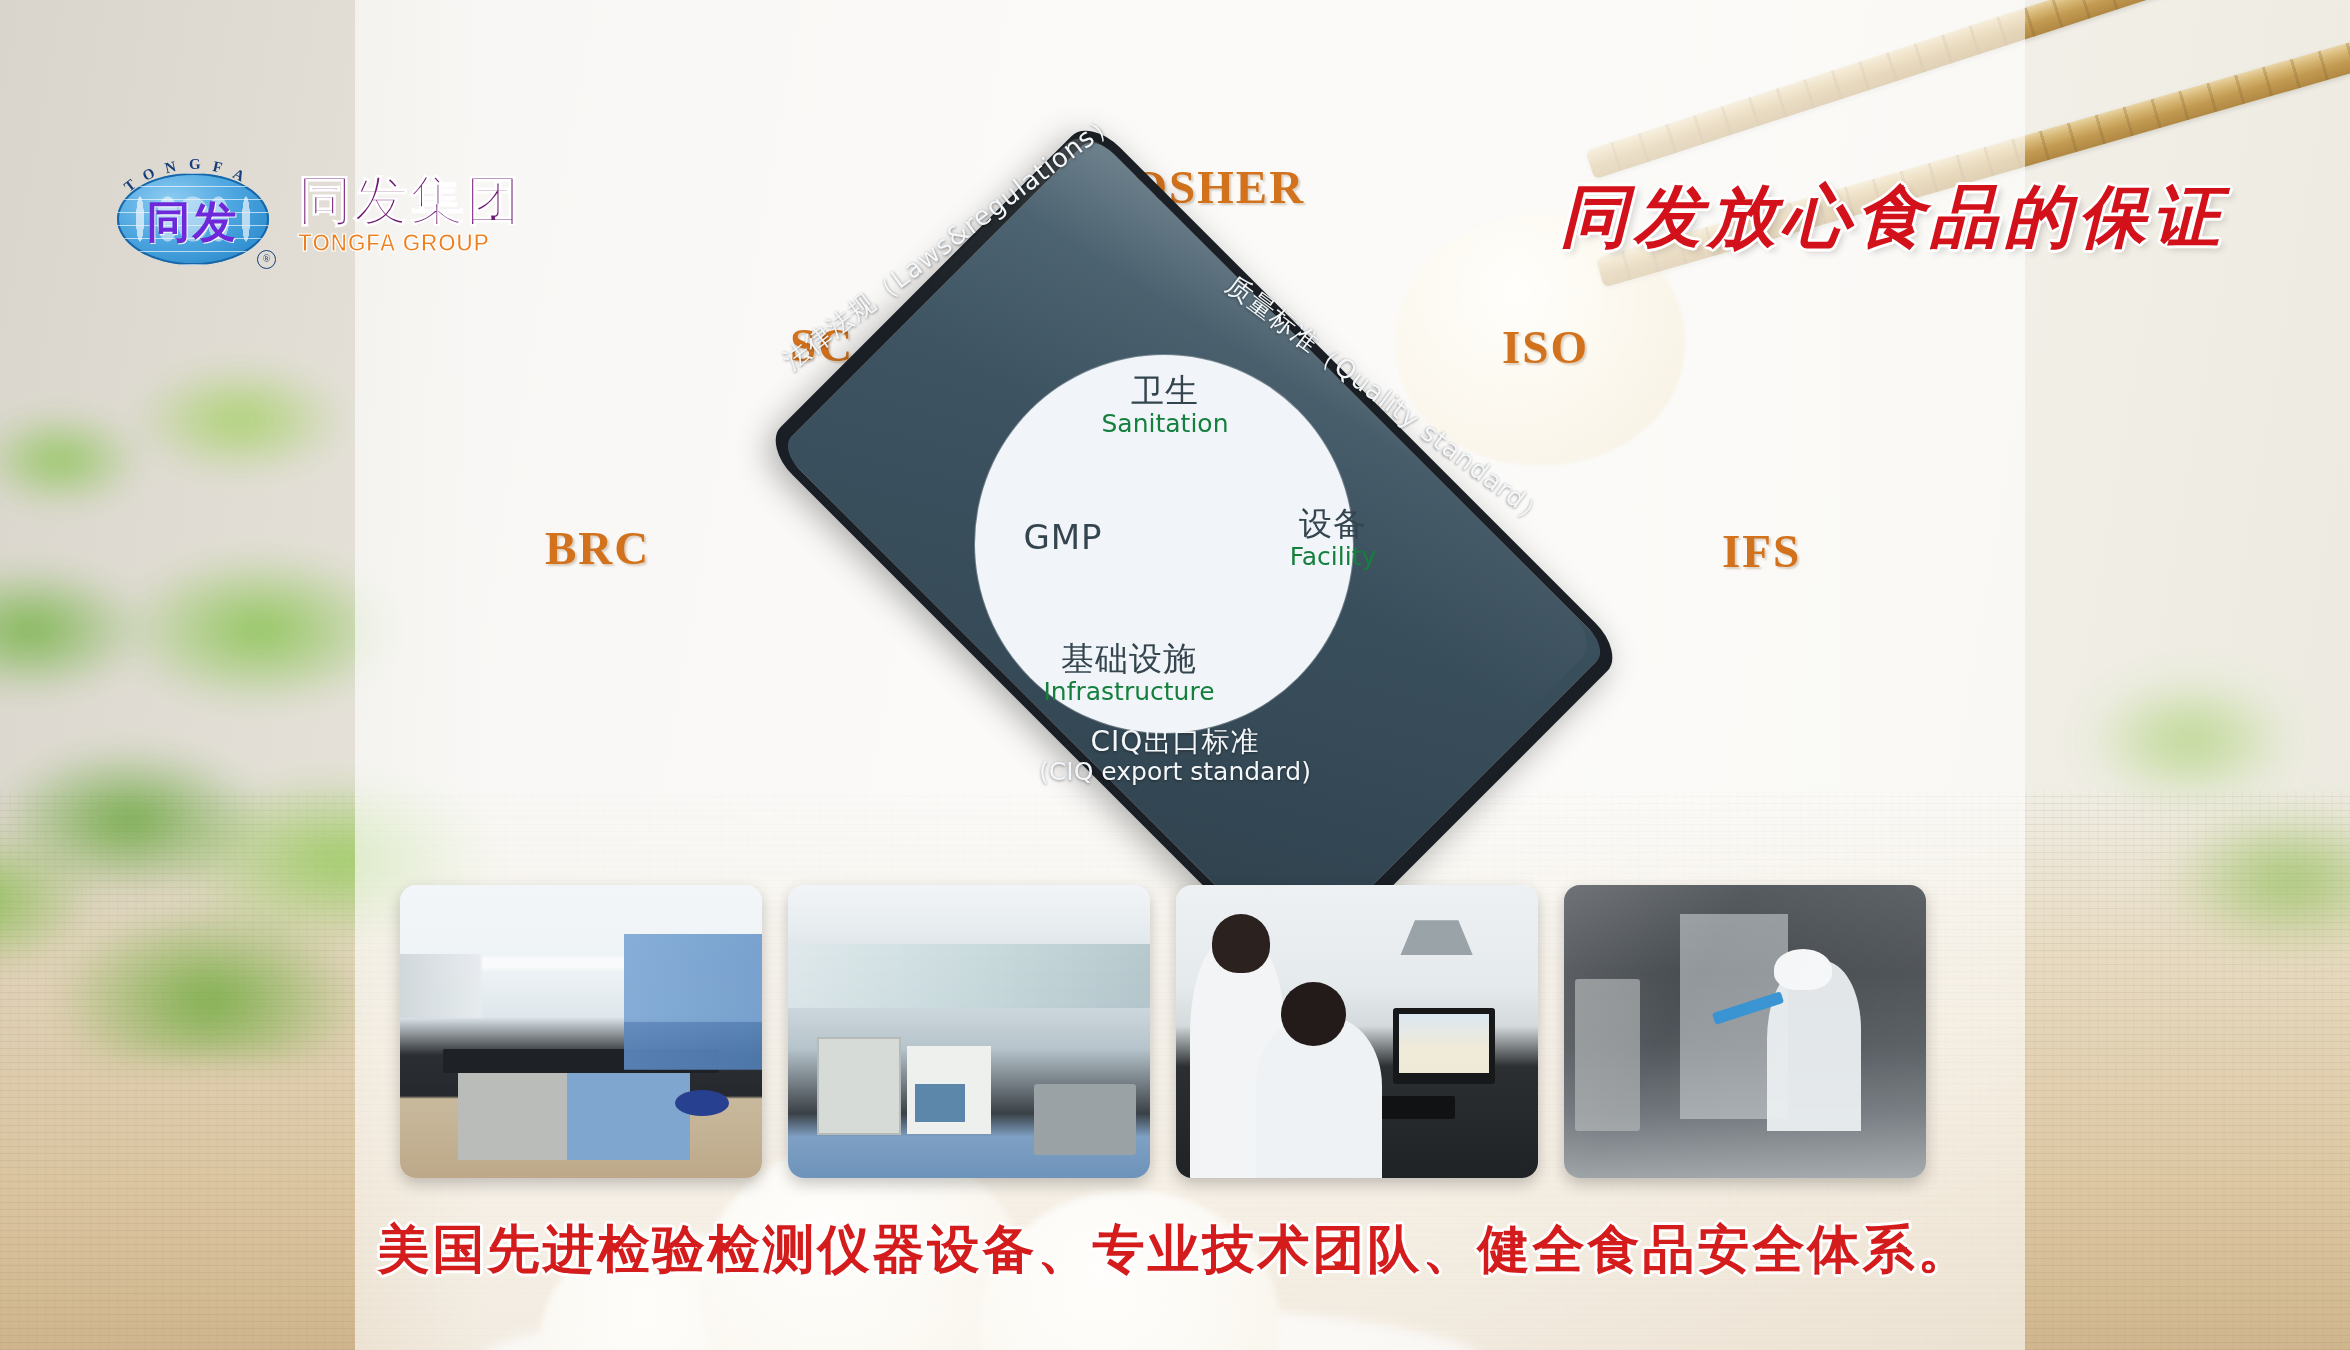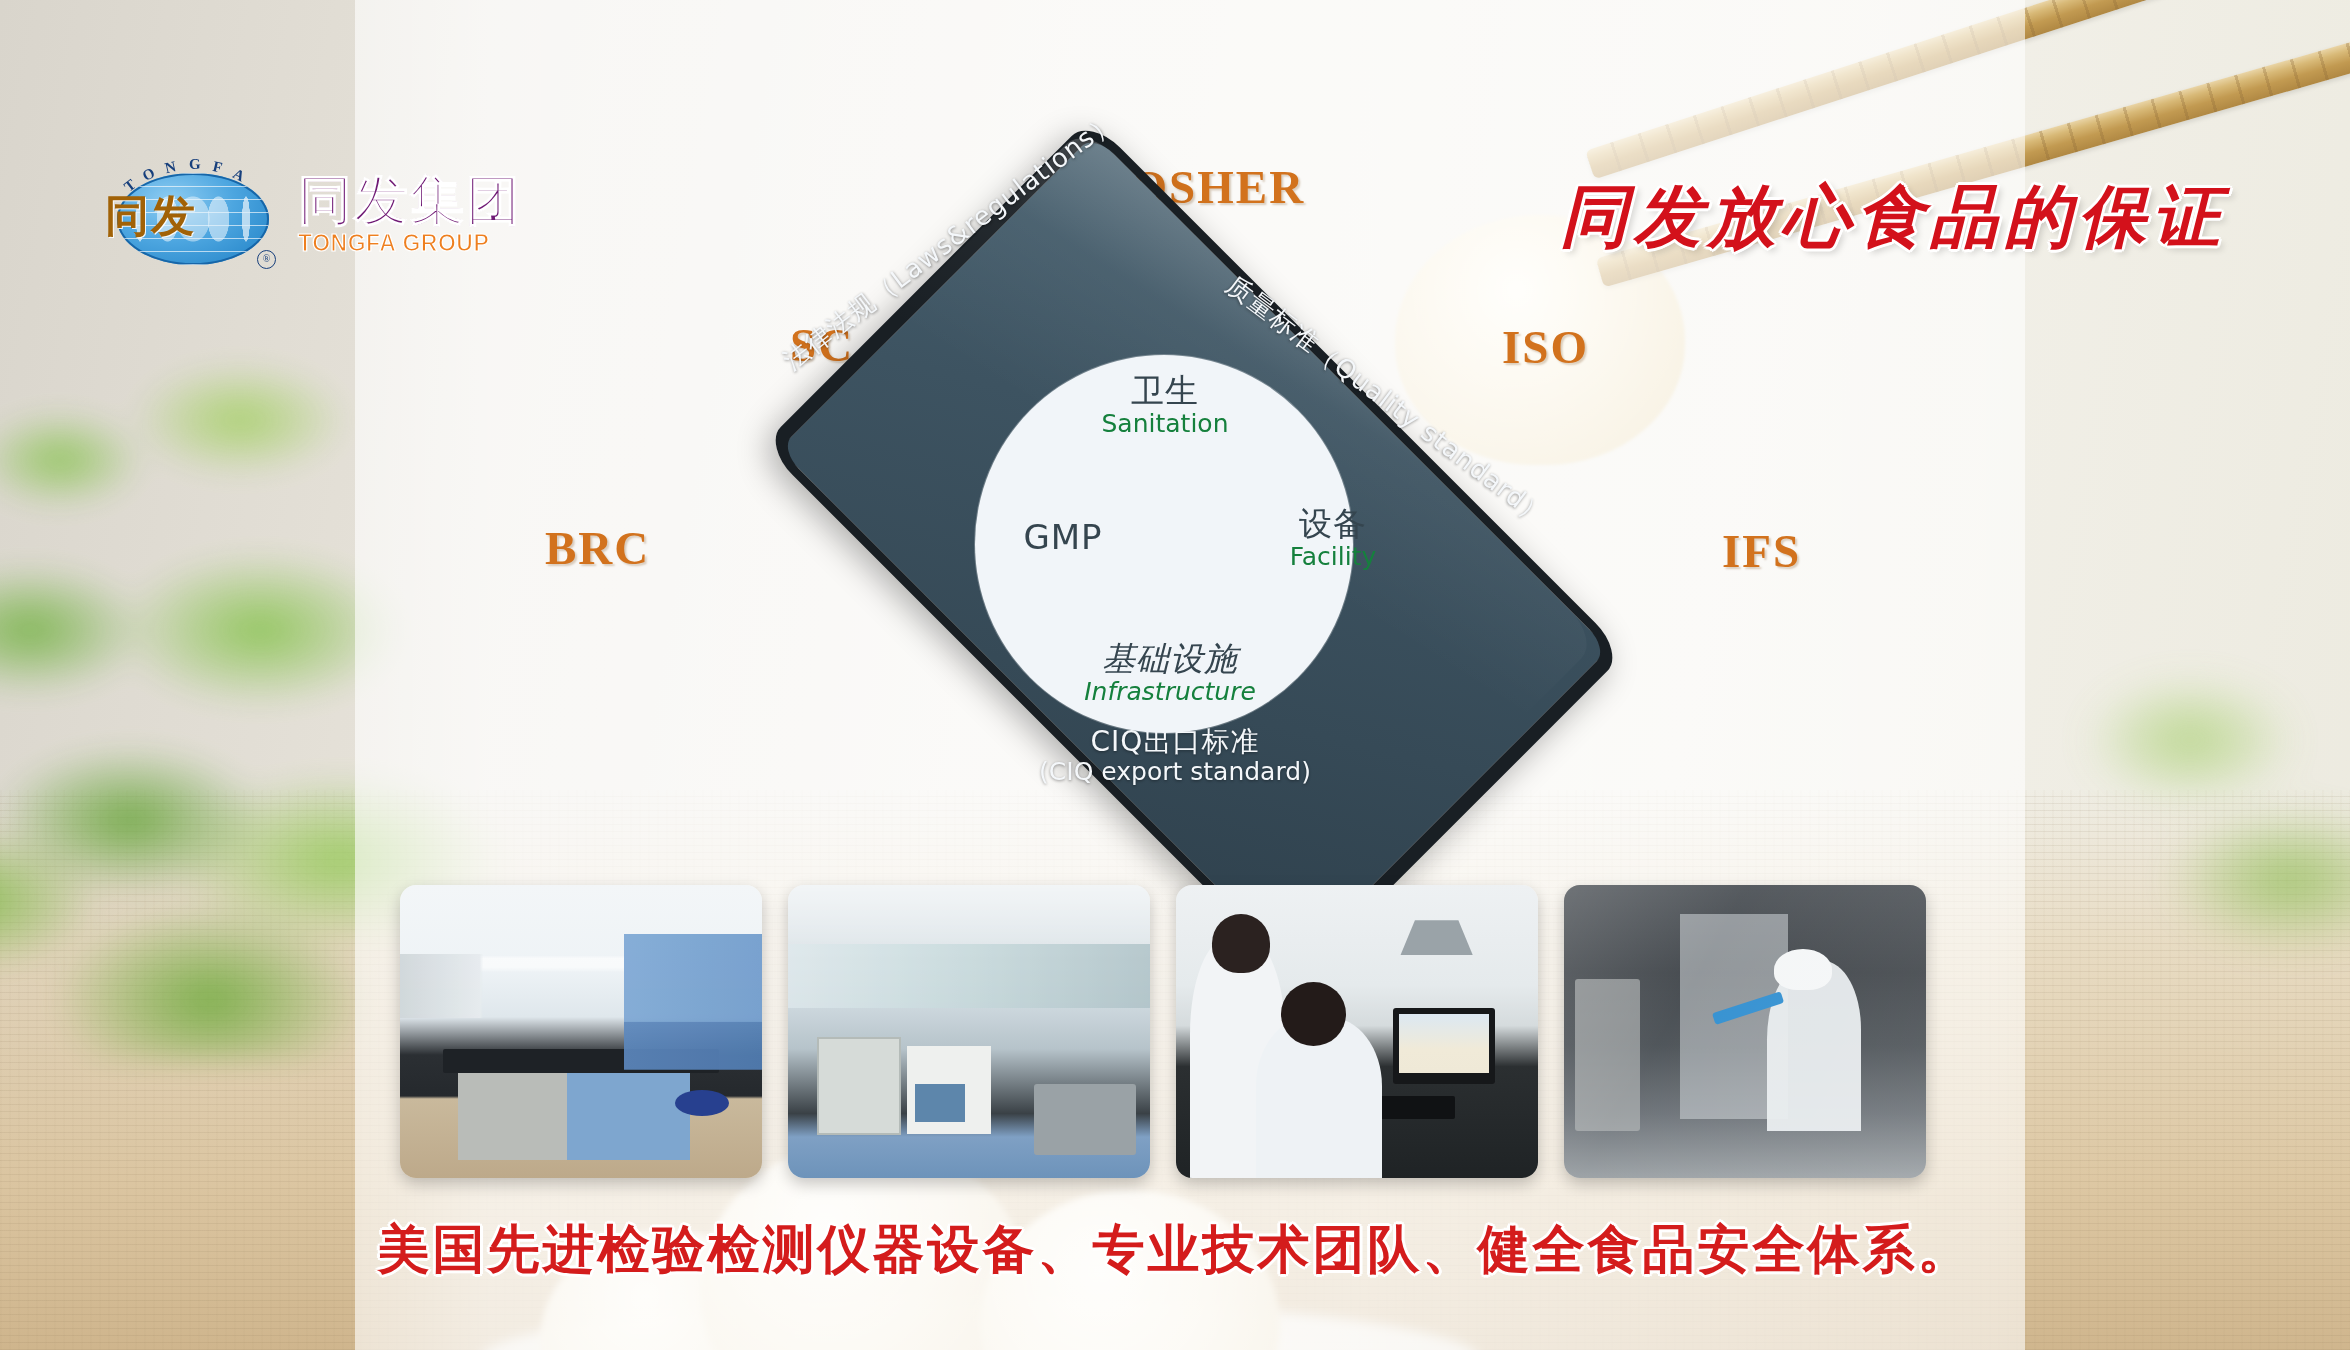--- a/index.html
+++ b/index.html
@@ -101,22 +101,22 @@
   .globe-grid:after{
     content:"";position:absolute;left:-20%;top:-20%;width:140%;height:140%;
     background:
       radial-gradient(ellipse 8px 46px at 25% 50%,rgba(255,255,255,.75) 0 48%,rgba(0,0,0,0) 50%),
       radial-gradient(ellipse 22px 46px at 38% 50%,rgba(255,255,255,.6) 0 48%,rgba(0,0,0,0) 50%),
       radial-gradient(ellipse 34px 46px at 50% 50%,rgba(255,255,255,.5) 0 48%,rgba(0,0,0,0) 50%),
       radial-gradient(ellipse 22px 46px at 62% 50%,rgba(255,255,255,.6) 0 48%,rgba(0,0,0,0) 50%),
       radial-gradient(ellipse 8px 46px at 75% 50%,rgba(255,255,255,.75) 0 48%,rgba(0,0,0,0) 50%);
   }
   .globe-cn{
-    position:absolute;left:0;right:0;top:32px;
-    color:#a16207;font-size:44px;font-weight:bold;letter-spacing:2px;
+    position:absolute;left:0;right:0;top:38px;text-align:center;
+    color:#6d28d9;font-size:44px;font-weight:bold;letter-spacing:2px;
     font-family:"DejaVu Sans",sans-serif;
     text-shadow:1px 1px 0 rgba(255,255,255,.9);z-index:3;
   }
   .globe-arc{
     position:absolute;left:0;top:0;width:175px;height:60px;
   }
   .globe-arc span{
     position:absolute;color:#173f7c;font-weight:bold;font-size:15px;
     font-family:"Liberation Serif",serif;letter-spacing:1px;
   }
@@ -205,21 +205,21 @@
     color:#fff;line-height:1.1;
   }
   .circle-orange .haccp{font-size:37px;font-family:"DejaVu Sans",sans-serif;letter-spacing:.5px;}
   .circle-orange .anquan{font-size:29px;font-family:"DejaVu Sans",sans-serif;margin-top:2px;}
 
   .pillar{position:absolute;text-align:center;color:#35454f;line-height:1.15;
     font-family:"DejaVu Sans",sans-serif;}
   .pillar .cn{font-size:33px;letter-spacing:1px;}
   .pillar .en{font-size:25px;color:#15803d;}
   .pillar-top{left:1075px;top:372px;width:180px;}
-  .pillar-bottom{left:1075px;top:640px;width:190px;font-style:italic;}
+  .pillar-bottom{left:1034px;top:640px;width:190px;}
   .pillar-left{left:998px;top:518px;width:130px;}
   .pillar-left .cn{font-size:34px;}
   .pillar-right{left:1268px;top:505px;width:130px;}
 
   
   .photos{position:absolute;left:400px;top:885px;display:flex;gap:26px;}
   .photo{
     width:362px;height:293px;border-radius:16px;overflow:hidden;position:relative;
     box-shadow:0 6px 16px rgba(0,0,0,.22);
   }

